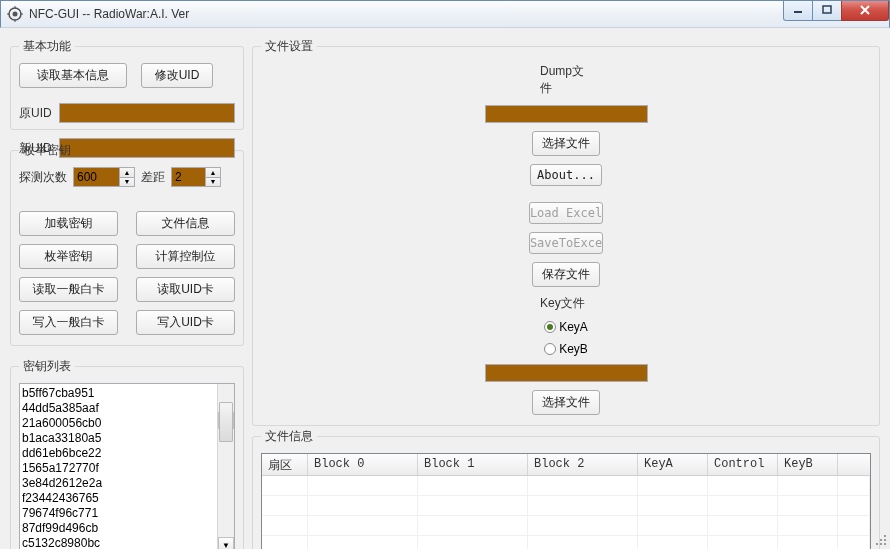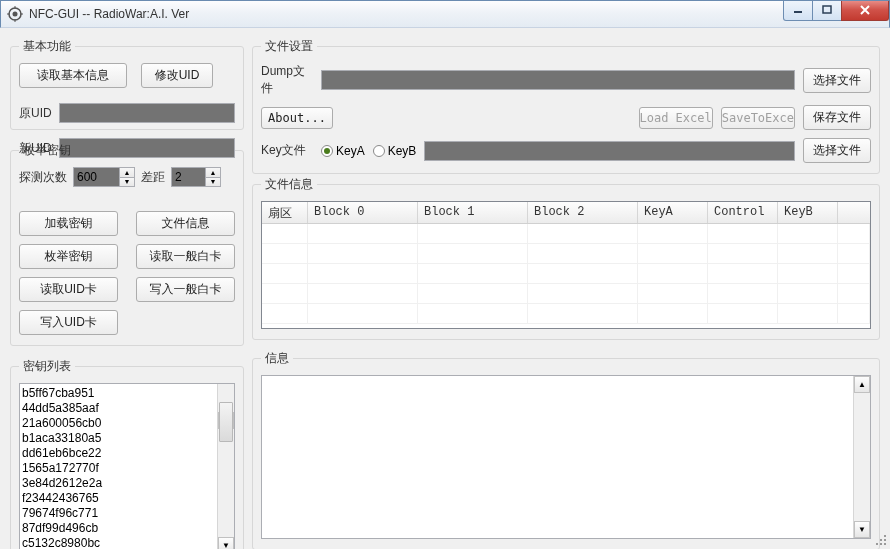--- a/index.html
+++ b/index.html
@@ -15,21 +15,21 @@
 .winbtn.close { width: 48px; background: linear-gradient(#e78b85, #d1534a 45%, #c23a30); border-color: #9e3b33; border-bottom-right-radius: 3px; }
 .winbtn svg { display: block; }
 
 .client { position: relative; background: #f0f0f0; width: 100%; height: calc(100% - 28px); padding: 10px; }
 
 fieldset { border: 1px solid #d7d7d7; border-radius: 3px; margin: 0; padding: 8px 8px 10px 8px; background: #f0f0f0; }
 legend { padding: 0 4px; color: #333; }
 
 .btn { display: inline-block; background: linear-gradient(#fdfdfd, #ececec); border: 1px solid #acacac; border-radius: 3px; padding: 3px 0; text-align: center; cursor: default; min-width: 80px; color: #222; }
 .btn.disabled { color: #a0a0a0; }
-.input { background: #737373; border: 1px solid #abadb3; height: 20px; padding: 1px 3px; }
+.input { background: #a16207; border: 1px solid #abadb3; height: 20px; padding: 1px 3px; }
 .label { color: #333; }
 
 .spinner { display: flex; }
 .spinner .input { border-right: none; }
 .spinner .sp { width: 16px; display: flex; flex-direction: column; }
 .spinner .sp div { flex: 1; border: 1px solid #abadb3; background: linear-gradient(#f6f6f6, #e8e8e8); display: flex; align-items: center; justify-content: center; font-size: 7px; line-height: 1; }
 .spinner .sp div:first-child { border-bottom: none; }
 
 .left { position: absolute; left: 10px; top: 10px; width: 234px; }
 .right { position: absolute; left: 252px; right: 10px; top: 10px; }
@@ -45,21 +45,21 @@
 .card .grid { display: grid; grid-template-columns: 1fr 1fr; gap: 8px 18px; }
 .card .grid .btn { min-width: 98px; }
 
 .keys { margin-top: 12px; }
 .keylist { position: relative; background: #fff; border: 1px solid #abadb3; height: 172px; padding: 2px 2px; font-family: "Consolas","Courier New",monospace; font-size: 12px; line-height: 14px; overflow: hidden; white-space: pre; }
 .keylist .sb { position: absolute; right: 0; top: 0; bottom: 0; width: 17px; background: #f0f0f0; border-left: 1px solid #d6d6d6; }
 .keylist .sb .ar { height: 17px; background: linear-gradient(#fdfdfd,#e6e6e6); border: 1px solid #c1c1c1; display:flex; align-items:center; justify-content:center; font-size:8px; }
 .keylist .sb .thumb { position: absolute; left:1px; right:1px; top:18px; height:40px; background: linear-gradient(#f4f4f4,#dadada); border:1px solid #b8b8b8; border-radius:1px; }
 
 .filecfg {}
-.filecfg .r { display:flex; align-items:center; gap:8px; margin-bottom:8px; }
+.filecfg .r { display:flex; align-items:center; gap:8px; margin-bottom:8px;flex-direction:column; }
 .filecfg .r .label { width:52px; }
 .filecfg .r .input { flex:1; }
 .filecfg .r .btn { min-width:68px; }
 .radio { display:inline-flex; align-items:center; gap:3px; }
 .radio .dot { width:12px; height:12px; border:1px solid #8a8a8a; border-radius:50%; background:#fff; display:flex; align-items:center; justify-content:center; }
 .radio.checked .dot::after { content:""; width:6px; height:6px; background:#4a7c1d; border-radius:50%; }
 
 .fileinfo { margin-top: 2px; }
 .table { background:#fff; border:1px solid #828790; height:128px; }
 .thead { display:flex; background: linear-gradient(#fdfdfd,#ececec); border-bottom:1px solid #d0d0d0; height:22px; }
@@ -144,20 +144,21 @@
           <span class="sp">
               <div>▲</div>
               <div>▼</div>
             </span>
         </span>
       </div>
       <div class="grid">
         <span class="btn">加载密钥</span>
         <span class="btn">文件信息</span>
         <span class="btn">枚举密钥</span>
+        <span class="btn">计算控制位</span>
         <span class="btn">读取一般白卡</span>
         <span class="btn">读取UID卡</span>
         <span class="btn">写入一般白卡</span>
         <span class="btn">写入UID卡</span>
       </div>
     </fieldset>
 
     <fieldset class="keys">
       <legend>密钥列表</legend>
       <div class="keylist"><span>b5ff67cba951

